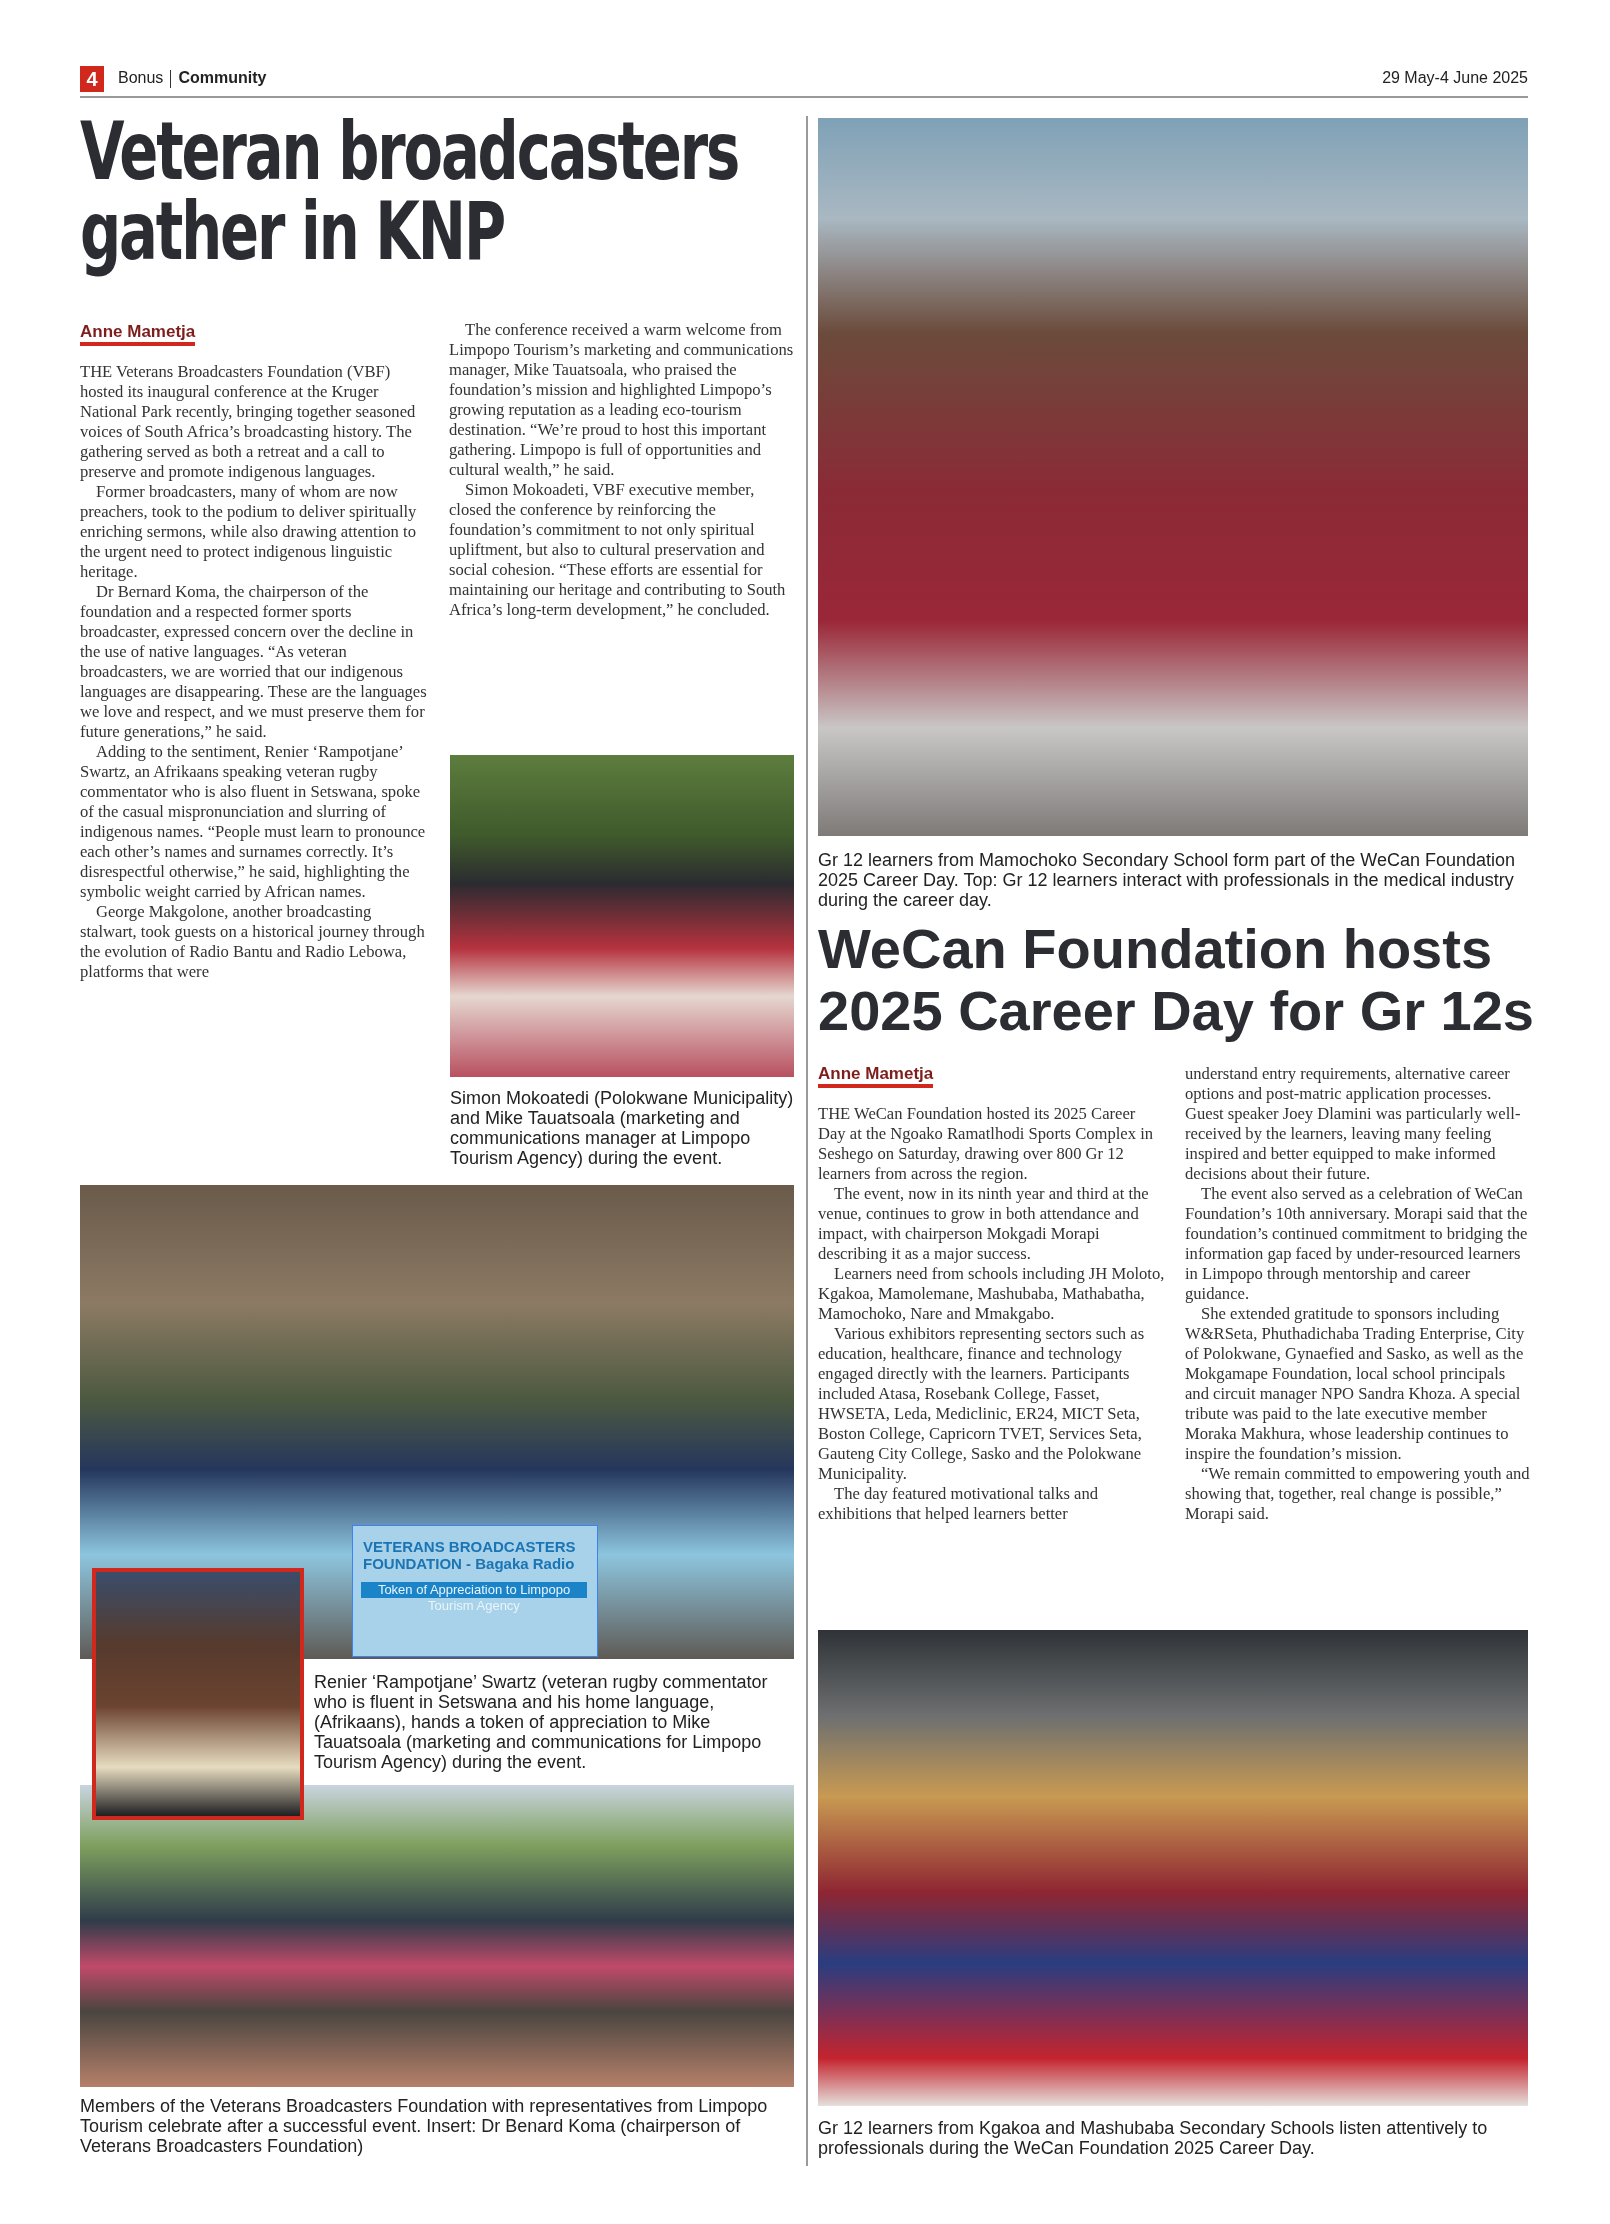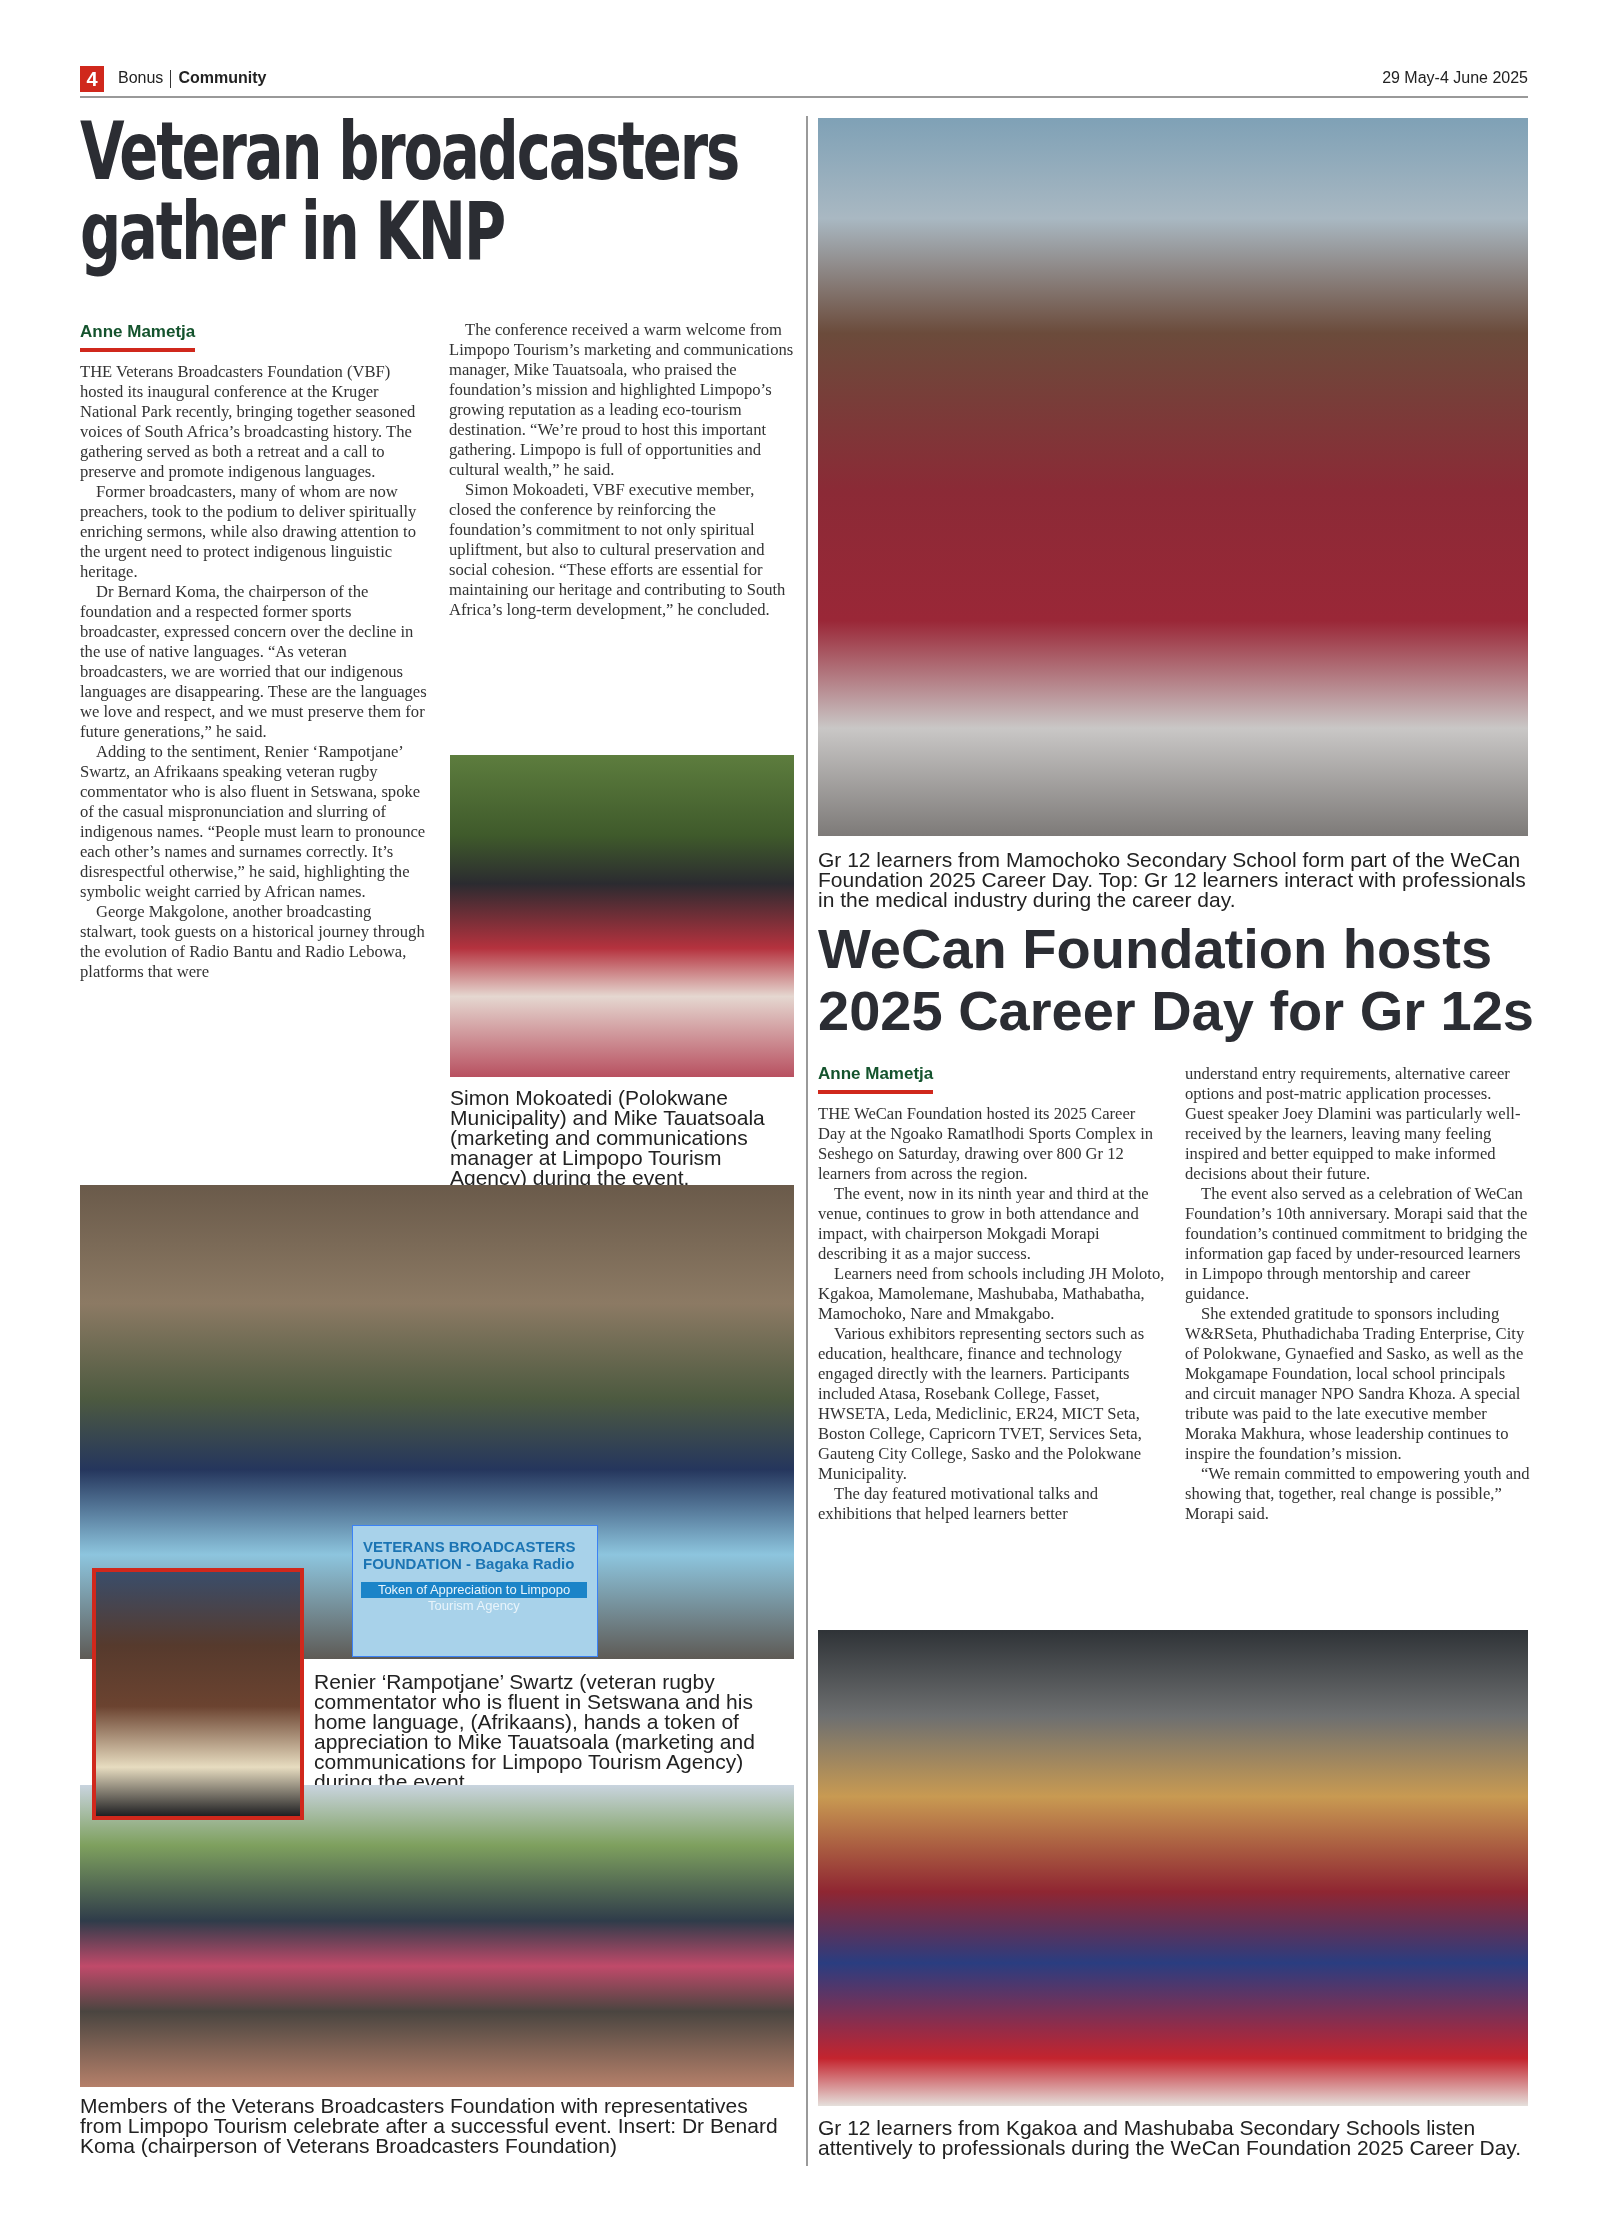--- a/index.html
+++ b/index.html
@@ -8,25 +8,25 @@
   .pagebar{left:80px;top:64px;width:1448px;height:32px;}
   .pgnum{position:absolute;left:0;top:2px;width:24px;height:26px;background:#d0281c;color:#fff;font-family:"Liberation Sans",sans-serif;font-weight:bold;font-size:20px;text-align:center;line-height:26px;}
   .sect{position:absolute;left:38px;top:5px;font-family:"Liberation Sans",sans-serif;font-size:16px;color:#222;}
   .sect .sep{display:inline-block;width:1px;height:18px;background:#333;vertical-align:middle;margin:0 7px;}
   .sect b{font-weight:bold;}
   .date{position:absolute;right:0;top:5px;font-family:Liberation Sans, sans-serif;font-size:16px;color:#222;}
   .rule{position:absolute;left:0;top:32px;width:1448px;height:2px;background:#999;}
   .vrule{left:806px;top:116px;width:2px;height:2050px;background:#9a9a9a;}
   .hl1{left:80px;top:112px;width:700px;font-family:"DejaVu Sans",sans-serif;font-weight:bold;font-size:80px;line-height:80px;letter-spacing:-3px;color:#2b2d33;transform:scaleX(0.72);transform-origin:left top;white-space:nowrap;}
   .hl2{left:818px;top:918px;width:740px;font-family:"Liberation Sans",sans-serif;font-weight:bold;font-size:56px;line-height:62px;color:#2b2d33;}
-  .byline{font-family:"Liberation Sans",sans-serif;font-weight:bold;font-size:17px;color:#14532d;padding-bottom:6px;border-bottom:4px solid #d0281c;display:inline-block;text-align:right;}
+  .byline{font-family:"Liberation Sans",sans-serif;font-weight:bold;font-size:17px;color:#7f1d1d;padding-bottom:0;border-bottom:4px solid #d0281c;display:inline-block;text-align:right;}
   .body{font-family:"Liberation Serif",serif;font-size:16.6px;line-height:20px;color:#333;}
   .body p{margin:0;text-indent:16px;}
   .body p.first{text-indent:0;}
-  .cap{font-family:"Liberation Sans",sans-serif;font-size:21px;line-height:20px;color:#222;}
+  .cap{font-family:"Liberation Sans",sans-serif;font-size:18px;line-height:20px;color:#222;}
   .photo{overflow:hidden;}
   .ph1{left:818px;top:118px;width:710px;height:718px;background:
       linear-gradient(180deg,#7fa1b6 0%,#a9b8c2 14%,#6b4b3b 30%,#8b2a36 52%,#9a2737 70%,#c9c7c6 85%,#7d7a78 100%);}
   .ph2{left:450px;top:755px;width:344px;height:322px;background:
       linear-gradient(180deg,#5d7d3e 0%,#3f5a2b 25%,#2b2b30 40%,#b5323e 60%,#e5d7d0 75%,#b85060 100%);}
   .ph3{left:80px;top:1185px;width:714px;height:474px;background:
       linear-gradient(180deg,#6a5a4a 0%,#8c7a64 25%,#4d5a40 45%,#25365d 60%,#8dc5de 78%,#5e5a55 100%);}
   .ph4{left:92px;top:1568px;width:204px;height:244px;background:
       linear-gradient(180deg,#3a4d6a 0%,#563a2d 30%,#6b4330 55%,#e7dcc0 80%,#1f1f22 100%);border:4px solid #d0281c;}
   .ph5{left:80px;top:1785px;width:714px;height:302px;background:

